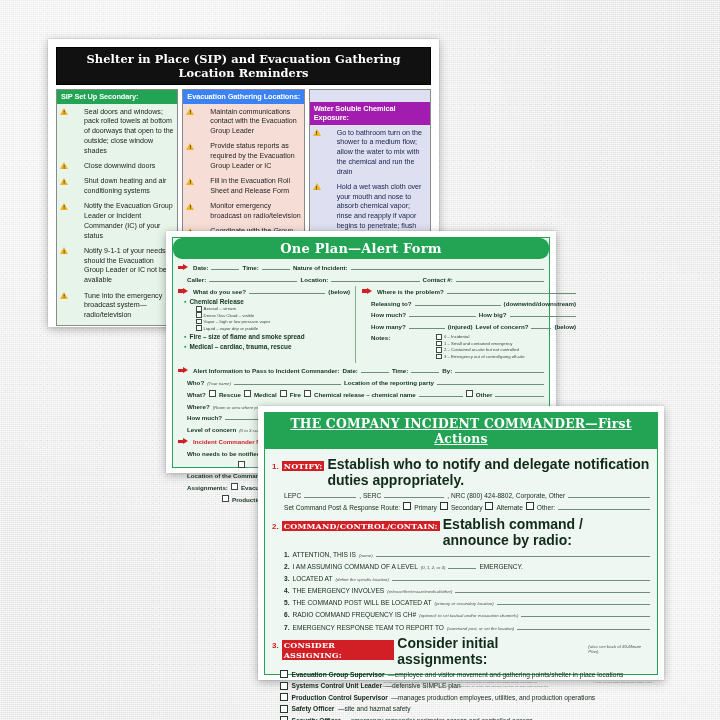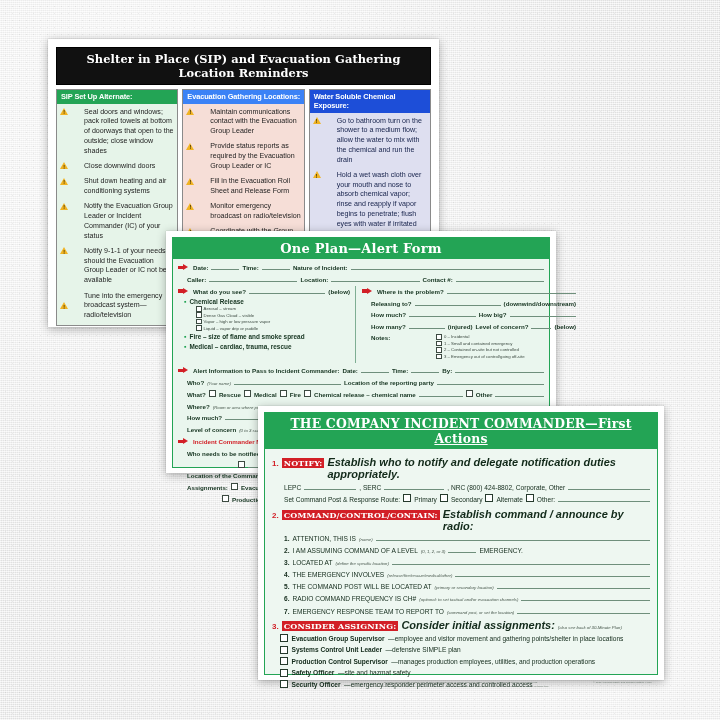--- a/index.html
+++ b/index.html
@@ -50,51 +50,52 @@
   .sip-col{flex:1;border:1px solid #8a8a8a;box-sizing:border-box;}
   .sip-col .hd{
     color:#fff;font-weight:bold;font-size:7.4px;
     padding:2.5px 3px 2.5px 4px;letter-spacing:-.1px;
   }
   .sip-col .body{padding:4px 3px 4px 3px;}
   .sip-item{
     display:flex;gap:16px;margin-bottom:5.5px;
     font-size:7.1px;line-height:1.38;color:#1d1d1d;
   }
-  .sip-item:last-child{margin-bottom:0;align-items:center;}
+  .sip-item:last-child{margin-bottom:0;}
   .sip-item .txt{flex:1;}
   .warn{
     flex:0 0 auto;width:8px;height:8px;margin-top:.5px;
     position:relative;display:inline-block;
   }
   .warn:before{
     content:"";position:absolute;left:0;top:0;
     border-left:4px solid transparent;border-right:4px solid transparent;
     border-bottom:7.5px solid #f0b323;
   }
   .warn:after{
     content:"!";position:absolute;left:0;top:1.3px;width:8px;
     text-align:center;font-size:5.2px;font-weight:bold;color:#3a2a00;line-height:7px;
   }
   
   .col-green .hd{background:#23a455;}
   .col-green{background:#e6f4e9;}
   .col-red   .hd{background:#3b82f6;}
   .col-red   {background:#f6ded7;}
-  .col-blue  .hd{background:#1d4ed8;}
+  .col-blue  .hd{background:#a21caf;margin-top:12px;}
   .col-blue  {background:#dedff0;}
   .col-blue  .body, .col-blue .sip-item{color:#15214a;}
 
   
   #card-alert{ left:166px; top:231px; width:390px; height:242px; padding:6px 6px 5px; }
   .af-frame{border:1.6px solid #23a455;background:#eaf6ee;height:100%;box-sizing:border-box;}
   .af-title{
     background:#23a455;color:#fff;text-align:center;font-weight:bold;
     font-size:13px;padding:2.5px 0 3.5px;letter-spacing:.2px;
     font-family:"DejaVu Serif","Liberation Serif",serif;
+    border-radius:9px;
   }
   .af-body{padding:3.5px 5px 4px;font-size:6.2px;color:#14331f;}
   .af-row{display:flex;align-items:baseline;gap:3px;margin-bottom:2.6px;line-height:1.25;}
   .af-lbl{font-weight:bold;white-space:nowrap;}
   .ln{flex:1;border-bottom:.7px solid #6f8f7c;min-width:12px;height:6.5px;}
   .ln.w28{flex:0 0 28px;} .ln.w36{flex:0 0 36px;} .ln.w44{flex:0 0 44px;}
   .ln.w52{flex:0 0 52px;} .ln.w60{flex:0 0 60px;} .ln.w20{flex:0 0 20px;}
   .arrow{
     flex:0 0 auto;width:11px;height:7px;position:relative;margin-right:1px;top:1px;
   }
@@ -129,21 +130,21 @@
     text-decoration:underline;
   }
   .ic-body{padding:4px 7px 4px;font-size:6.6px;color:#122a1a;}
   .sec-head{display:flex;align-items:baseline;gap:3px;margin:3px 0 2px;}
   .sec-num{color:#d21f26;font-weight:bold;font-size:8px;}
   .sec-tag{
     background:#d21f26;color:#fff;font-weight:bold;font-size:8px;
     padding:0 2px;letter-spacing:.2px;
     font-family:"DejaVu Serif","Liberation Serif",serif;
   }
-  .sec-txt{font-weight:bold;font-size:11px;font-style:italic;}
+  .sec-txt{font-weight:bold;font-size:14px;}
   .ic-row{display:flex;align-items:baseline;gap:3px;margin:2px 0 2px 12px;line-height:1.3;}
   .num{flex:0 0 auto;font-weight:bold;}
   .ic-cb-row{display:flex;align-items:center;gap:3.5px;margin:3.4px 0 3.4px 8px;font-size:6.6px;}
   .ic-cb{flex:0 0 auto;width:6px;height:6px;border:.8px solid #253a2c;background:#fff;}
   .bold{font-weight:bold;}
   .foot{
     text-align:center;font-size:2.5px;color:#6d7a71;line-height:1.5;
     margin-top:6px;padding:0 26px;position:relative;
   }
   .foot .cr{position:absolute;right:6px;top:0;font-size:2.5px;}
@@ -151,21 +152,21 @@
 </head>
 <body>
 
 <div id="backdrop"></div>
 
 <div class="card" id="card-sip">
   <div class="sip-title">Shelter in Place (SIP) and Evacuation Gathering Location Reminders</div>
   <div class="sip-cols">
 
     <div class="sip-col col-green">
-      <div class="hd">SIP Set Up Alternate:</div>
+      <div class="hd">SIP Set Up Secondary:</div>
       <div class="body">
         <div class="sip-item">
             <span class="warn"></span>
             <span class="txt">Seal doors and windows; pack rolled towels at bottom of doorways that open to the outside; close window shades</span>
           </div>
         <div class="sip-item">
             <span class="warn"></span>
             <span class="txt">Close downwind doors</span>
           </div>
         <div class="sip-item">

